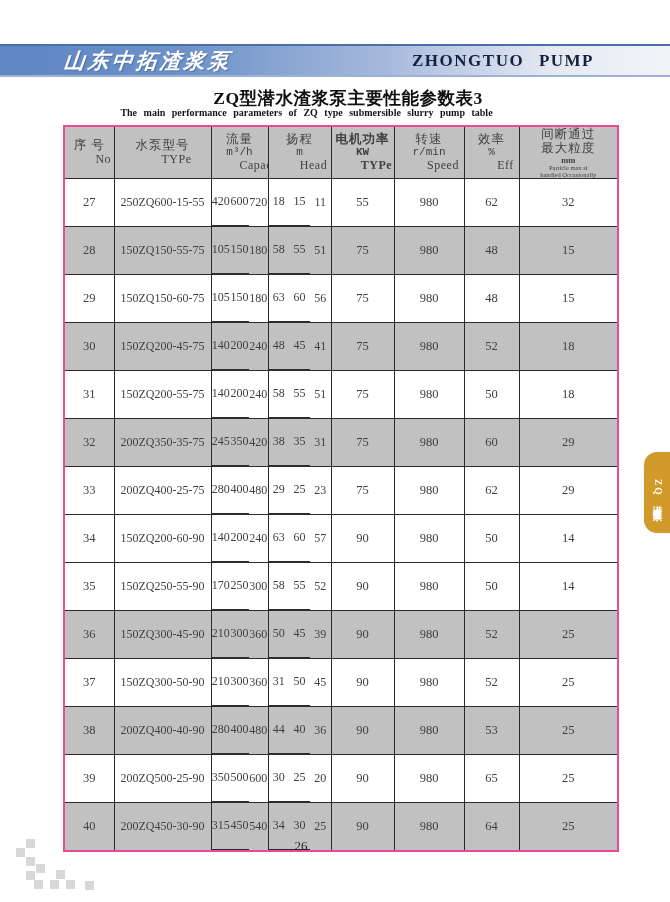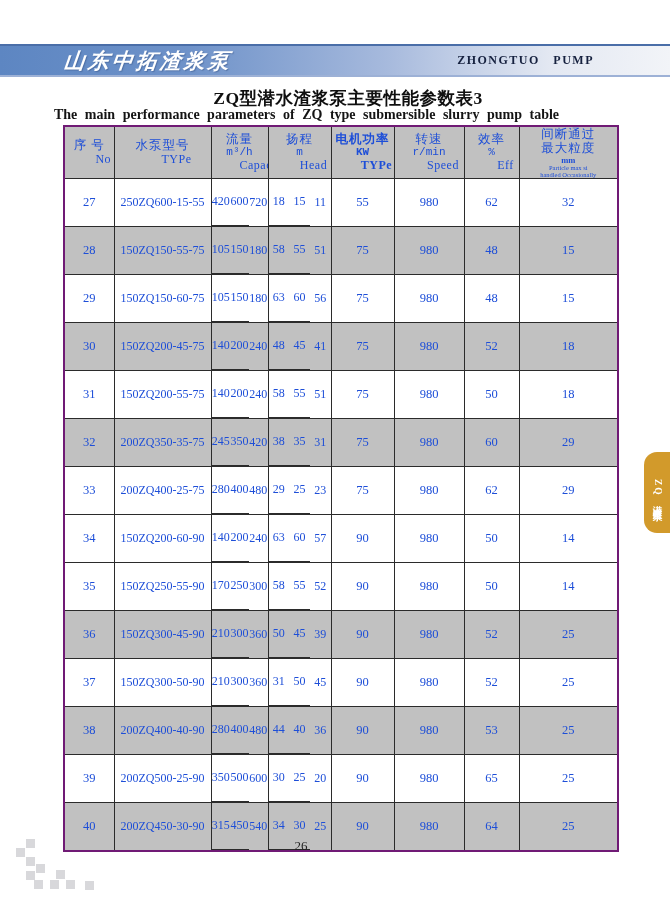--- a/index.html
+++ b/index.html
@@ -31,49 +31,49 @@
     font-weight: 700;
     font-size: 21px;
     color: #ffffff;
     letter-spacing: 3px;
     text-shadow: 1px 1px 1px rgba(60,90,140,.55);
     transform: skewX(-6deg);
   }
   .logo-en {
     font-family: "Liberation Serif", serif;
     font-weight: 700;
-    font-size: 12px;
+    font-size: 17px;
     letter-spacing: 1.5px;
     word-spacing: 9px;
     color: #16213f;
   }
 
   
   .title {
     position: absolute; top: 86px; left: 13px; width: 670px;
     text-align: center;
     font-size: 17.5px; font-weight: 700; color: #0f0f0f;
     letter-spacing: 0.5px;
   }
   .subtitle {
     position: absolute; top: 107px; left: 0; width: 613px;
     text-align: center;
-    font-size: 14px; font-weight: 700; color: #141414;
+    font-size: 10px; font-weight: 700; color: #141414;
     word-spacing: 4px;
   }
 
   
   table.spec-table {
     position: absolute; left: 63px; top: 125px;
     width: 554px;
     border-collapse: collapse;
     table-layout: fixed;
-    border: 2px solid #701a75;
+    border: 2px solid #ec4899;
     font-size: 12.5px;
-    color: #1d4ed8;
+    color: #404040;
   }
   .spec-table th, .spec-table td {
     border: 1px solid #2b2b2b;
     text-align: center;
     vertical-align: middle;
     padding: 0;
     overflow: hidden;
   }
   .spec-table thead tr { height: 50px; }
   .spec-table thead th { background: #c1c1c1; font-weight: 400; line-height: 1.15; }

